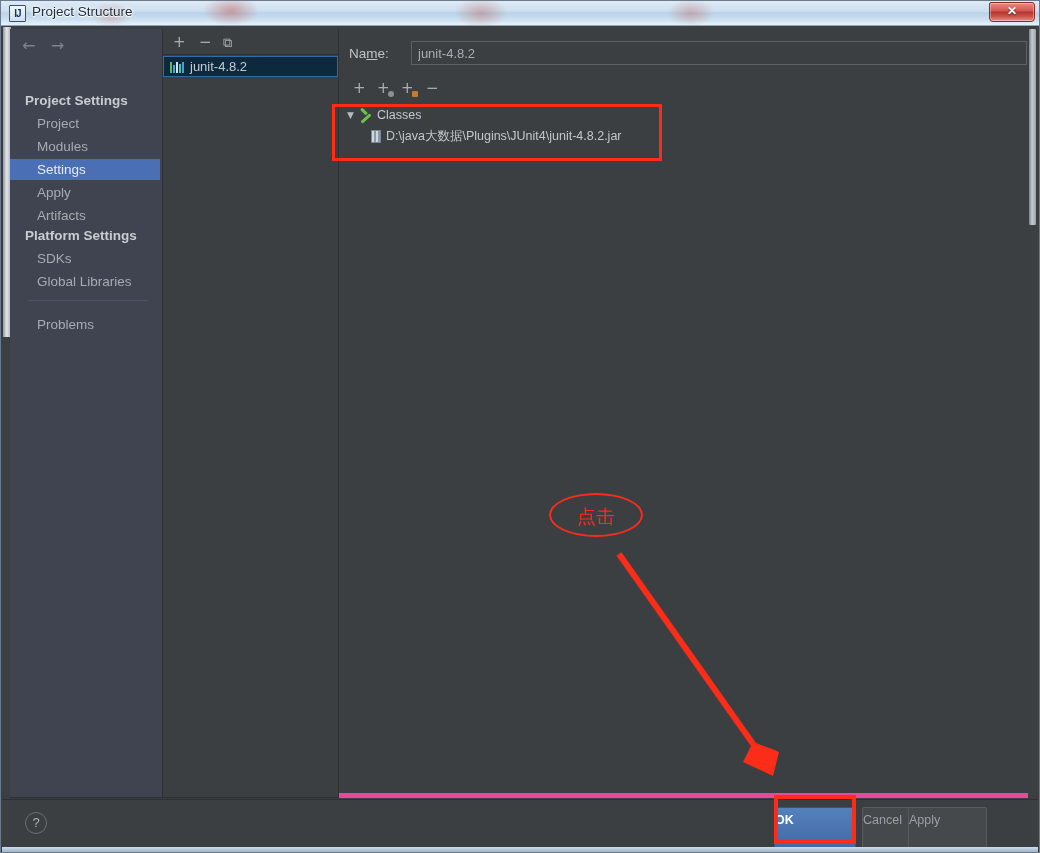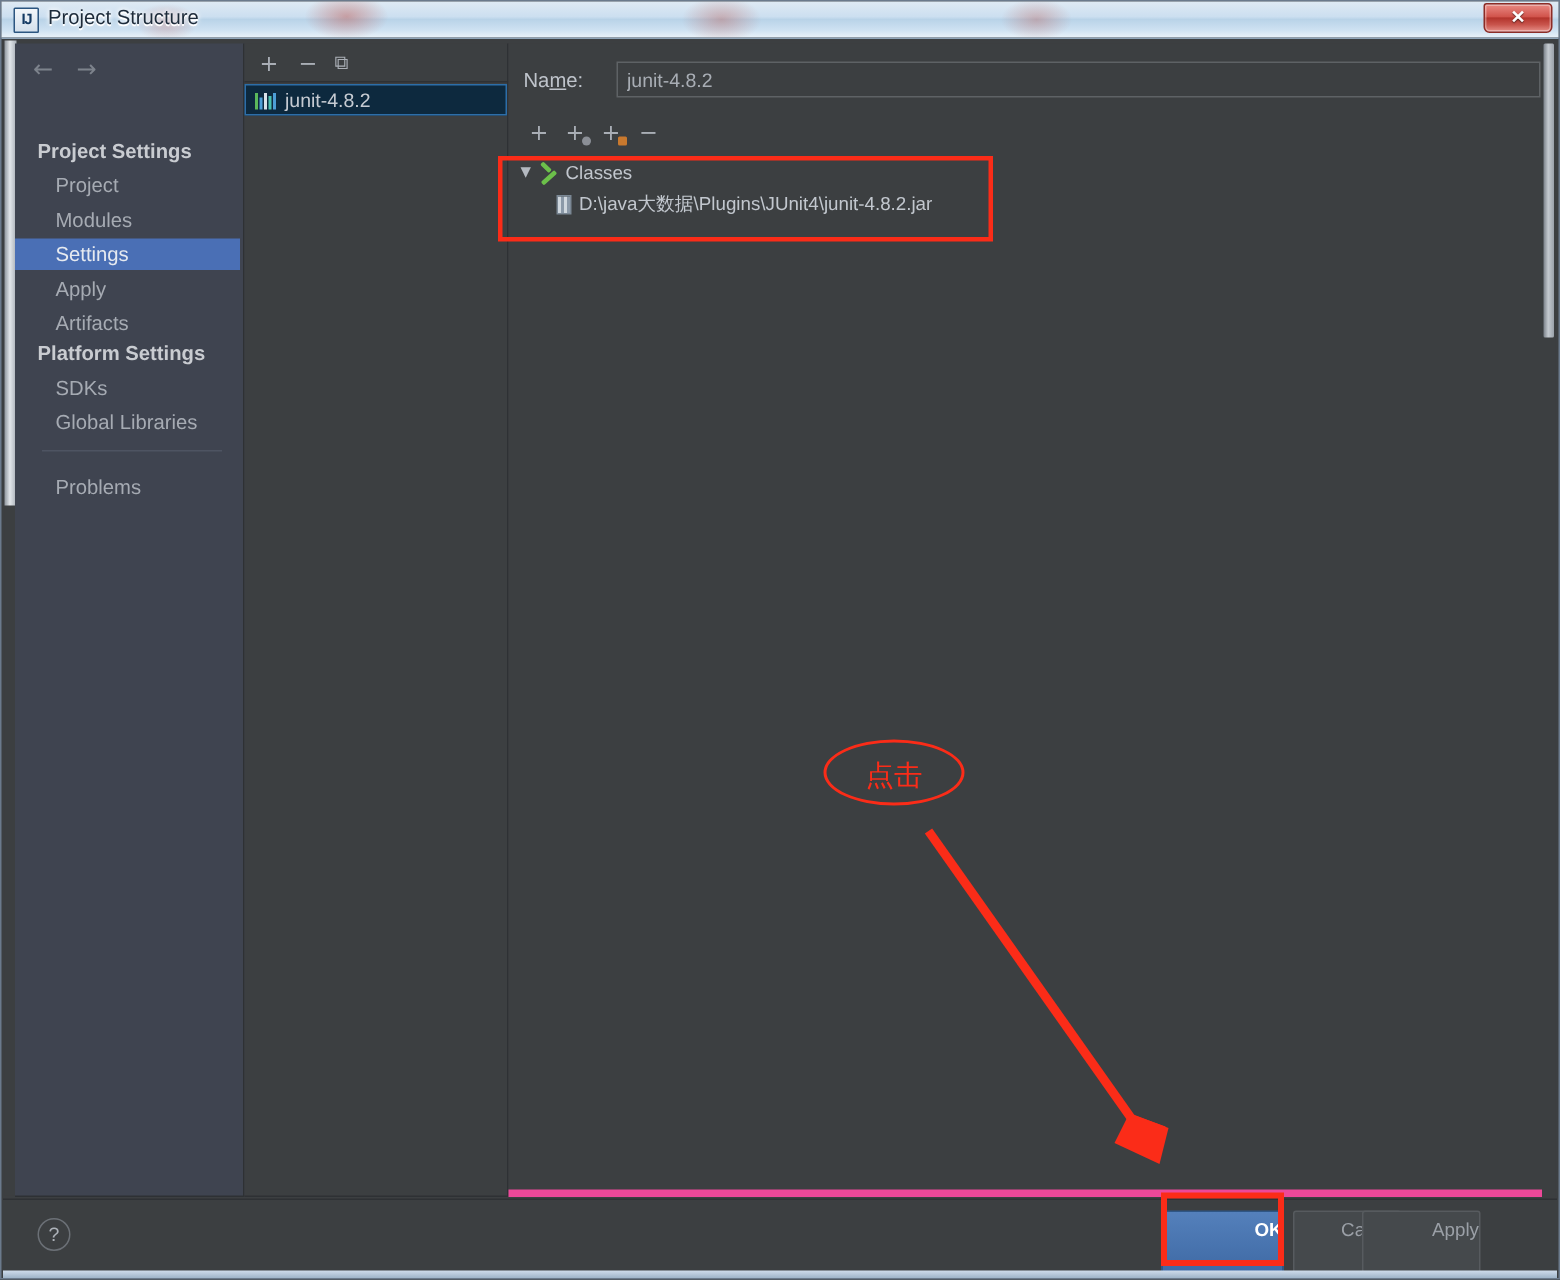--- a/index.html
+++ b/index.html
@@ -263,21 +263,21 @@
     width: 22px; height: 22px; border-radius: 50%;
     border: 1px solid #6b7076; color: #aeb3ba;
     font-size: 13px; text-align: center; line-height: 20px;
     font-family: "Liberation Sans", sans-serif; cursor: pointer;
   }
   .dlg-btn {
     position: absolute; top: 806px; height: 42px;
     border: 1px solid #575b5f;
     background: #45494c;
     color: #9ba0a7; font-size: 12.5px;
-    text-align: right; line-height: 25px;
+    text-align: left; line-height: 25px;
     font-family: "Liberation Sans", sans-serif;
     border-radius: 2px; cursor: pointer;
   }
   #ok-btn {
     left: 773px; width: 82px;
     background: linear-gradient(to bottom, #5480bb, #3f6aa5);
     border: 1px solid #2f5685;
     color: #ffffff; font-weight: bold;
   }
   #cancel-btn { left: 861px; width: 72px; }

